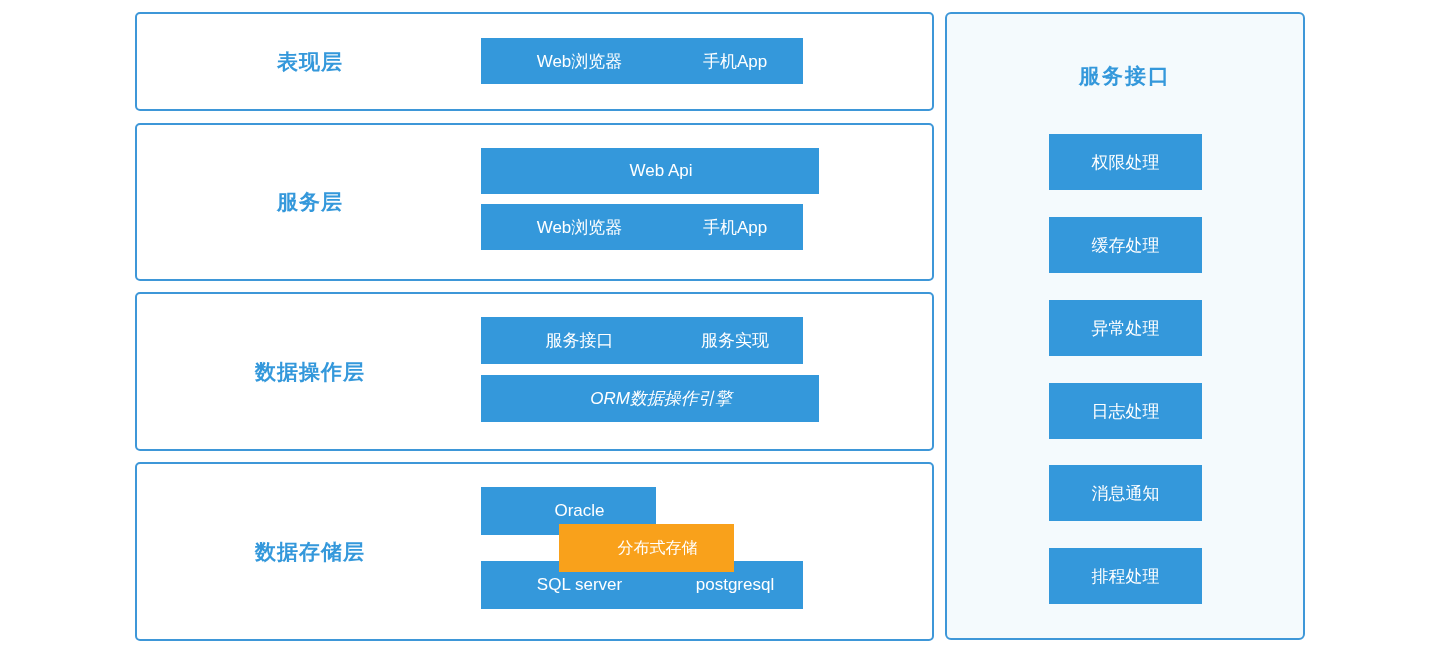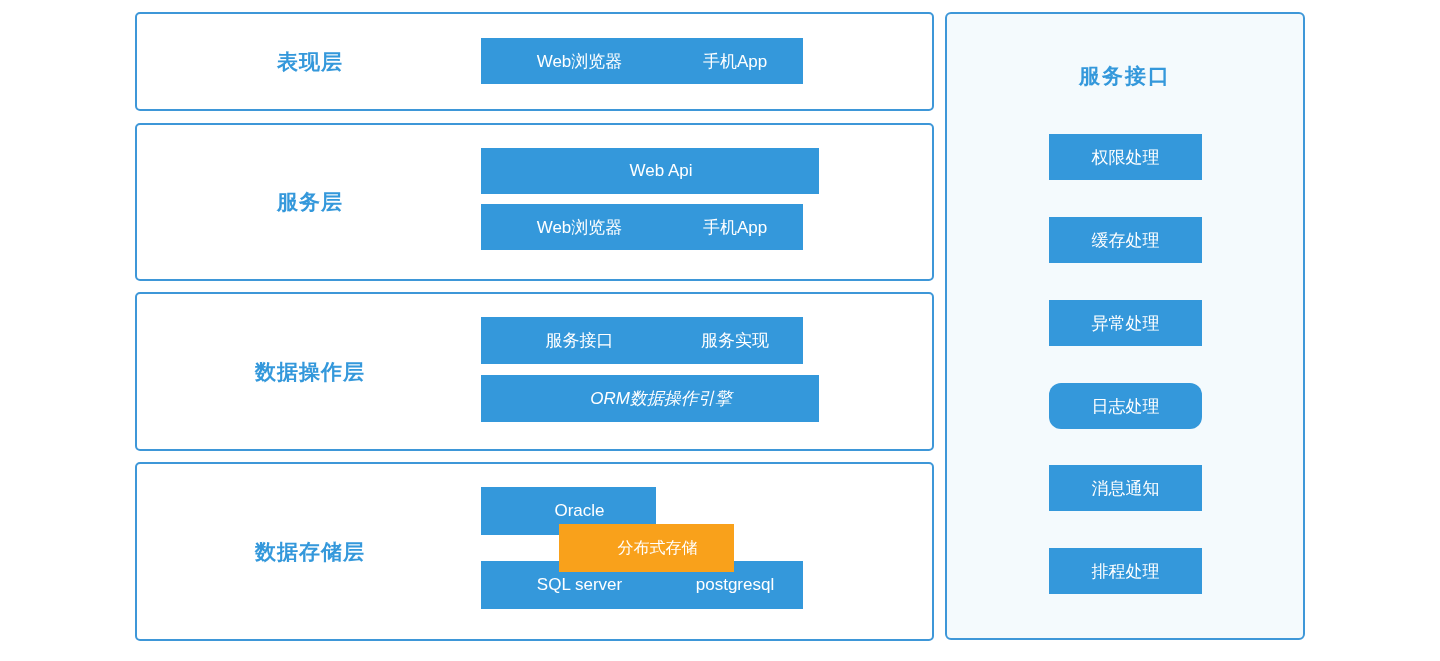--- a/index.html
+++ b/index.html
@@ -34,23 +34,23 @@
   .box3 .rowB{top:81px;height:47px;font-style:italic;}
   .box4 .rowA{top:23px;height:48px;}
   .box4 .rowB{top:97px;height:48px;}
   .box4 .overlay{left:422px;top:60px;width:153px;height:48px;}
 
   
   .plugins{position:absolute;left:945px;top:12px;width:360px;height:628px;
            background:#f4fafd;border:2px solid #3e97d8;border-radius:6px;box-sizing:border-box;}
   .plugins-title{position:absolute;top:48px;left:0;right:0;text-align:center;
                  color:#3498db;font-size:21px;font-weight:bold;letter-spacing:2px;}
-  .plugin-btn{position:absolute;left:102px;width:153px;height:46px;background:#3498db;color:#ffffff;
+  .plugin-btn{position:absolute;left:102px;width:153px;height:56px;background:#3498db;color:#ffffff;
               display:flex;align-items:center;justify-content:center;font-size:17px;white-space:nowrap;}
-  .p1{top:120px;} .p2{top:203px;} .p3{top:286px;} .p4{top:369px;border-radius:12px;} .p5{top:451px;} .p6{top:534px;}
+  .p1{top:120px;} .p2{top:203px;} .p3{top:286px;} .p4{top:369px;} .p5{top:451px;} .p6{top:534px;}
 </style>
 </head>
 <body>
 
 <div class="canvas">
 
   <div class="layer-box box1">
     <div class="layer-label">表现层</div>
     <div class="node col1 row1">Web浏览器</div>
     <div class="node col2 row1">手机App</div>

